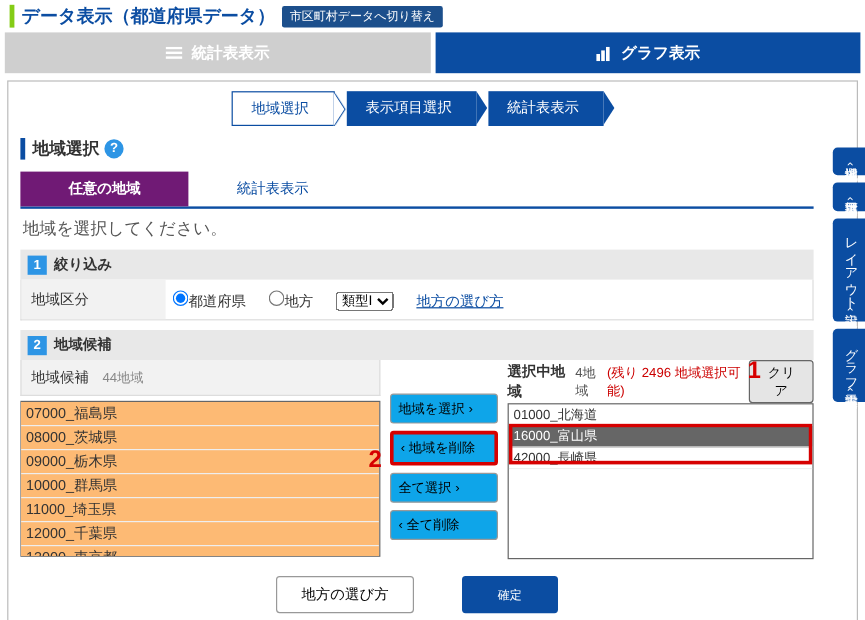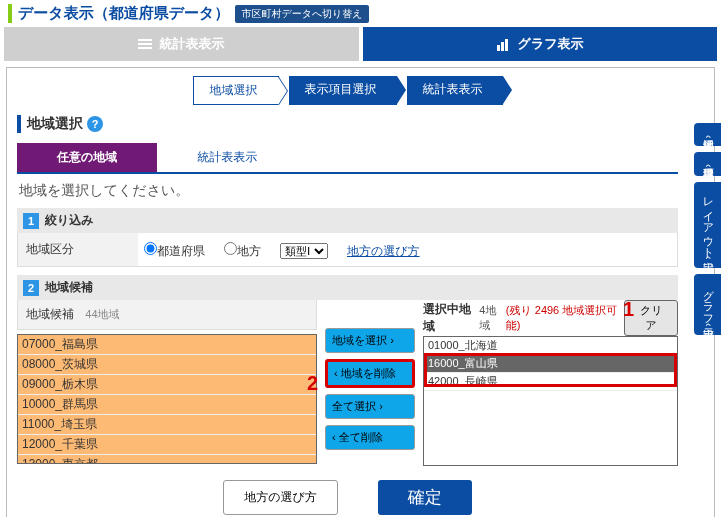--- a/index.html
+++ b/index.html
@@ -55,21 +55,21 @@
   .sel-head .cnt { font-size: 11px; color: #555; }
   .sel-head .remain { font-size: 11px; color: #c00; }
   .clear-btn { border: 1px solid #666; background: #e5e5e5; padding: 2px 10px; font-size: 11px; border-radius: 3px; cursor: pointer; }
   .sel-list { border: 1px solid #666; height: 130px; background: #fff; font-size: 11px; overflow-y: auto; position: relative; }
   .sel-list .item { padding: 1px 4px; border-bottom: 1px solid #eee; white-space: nowrap; }
   .sel-list .item.selected { background: #666; color: #fff; }
   .sel-list .hlbox { position: absolute; border: 3px solid #d60000; pointer-events: none; }
   .callout.c1 { left: 200px; top: -2px; position: absolute; }
   .footer-btns { display: flex; justify-content: center; gap: 40px; margin-top: 14px; }
   .btn-cancel { border: 1px solid #999; background: #fff; padding: 6px 20px; font-size: 12px; border-radius: 3px; cursor: pointer; }
-  .btn-confirm { background: #0b4da2; color: #fff; border: none; padding: 6px 30px; font-size: 17px; border-radius: 3px; cursor: pointer; }
+  .btn-confirm { background: #0b4da2; color: #fff; border: none; padding: 6px 30px; font-size: 10px; border-radius: 3px; cursor: pointer; }
   .content { margin-right: 26px; }
 </style>
 </head>
 <body>
 
 <div class="topbar">
   <span class="title">データ表示（都道府県データ）</span>
   <span class="switch">市区町村データへ切り替え</span>
 </div>
 

